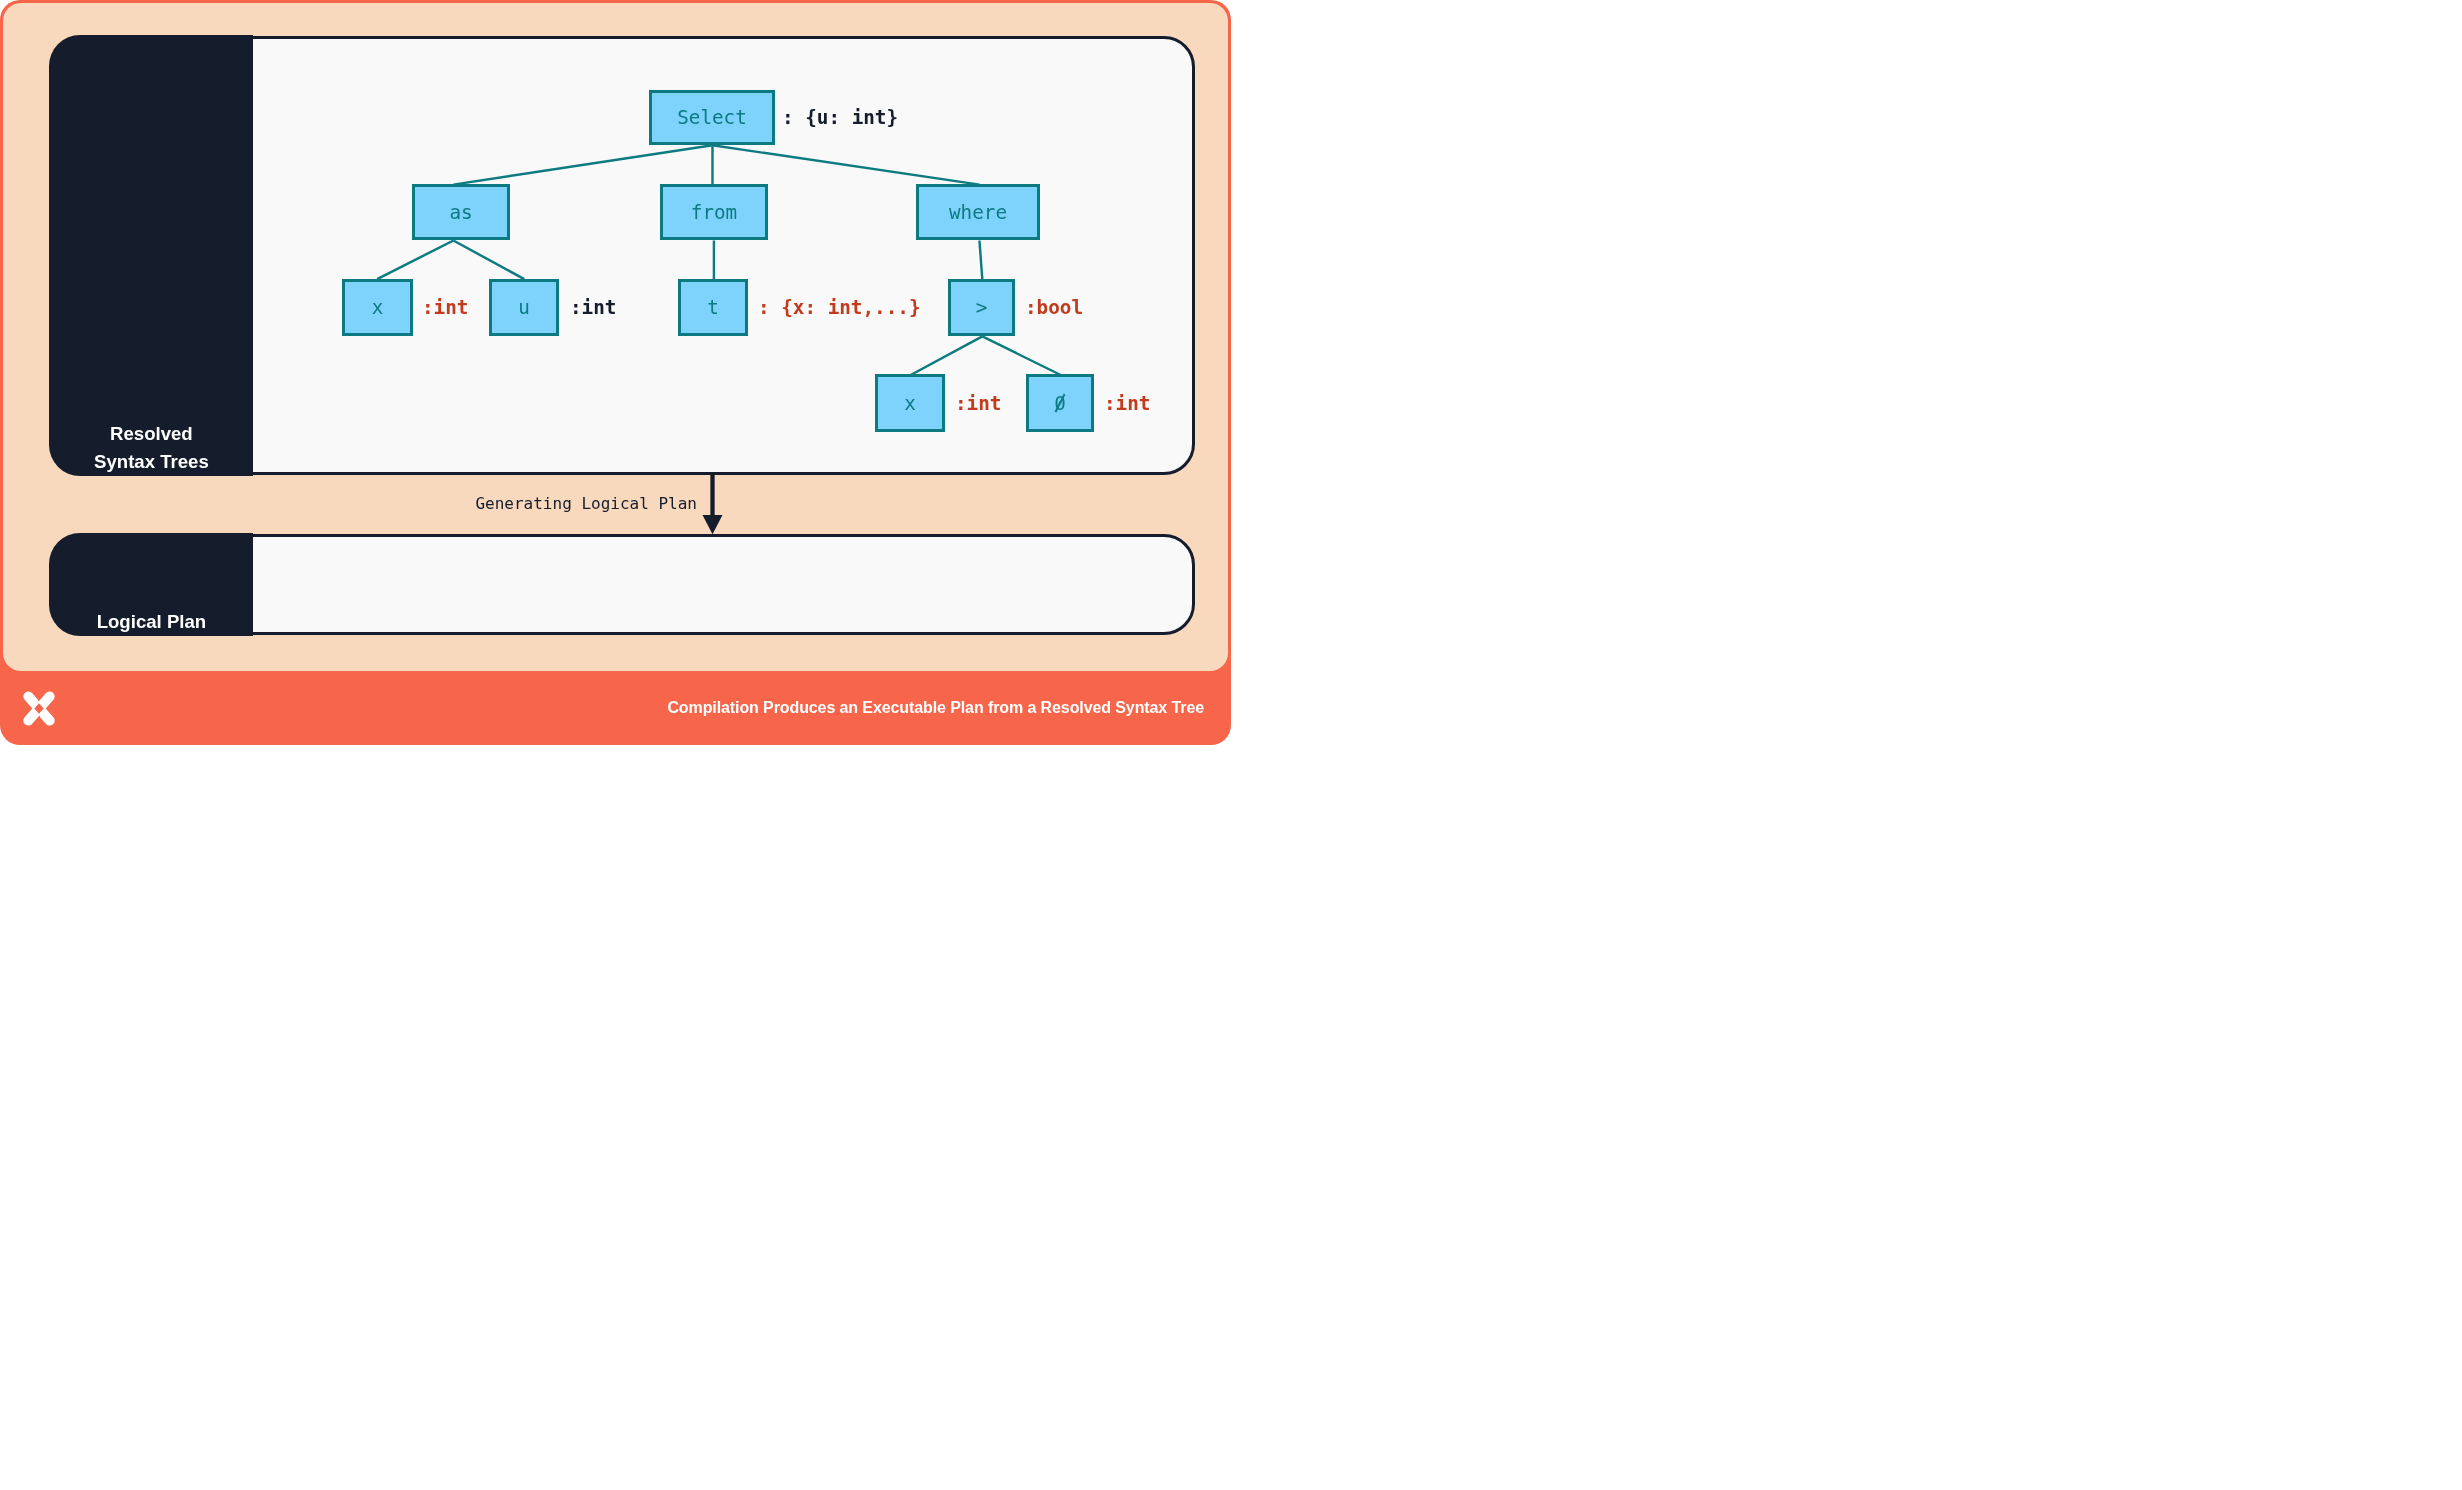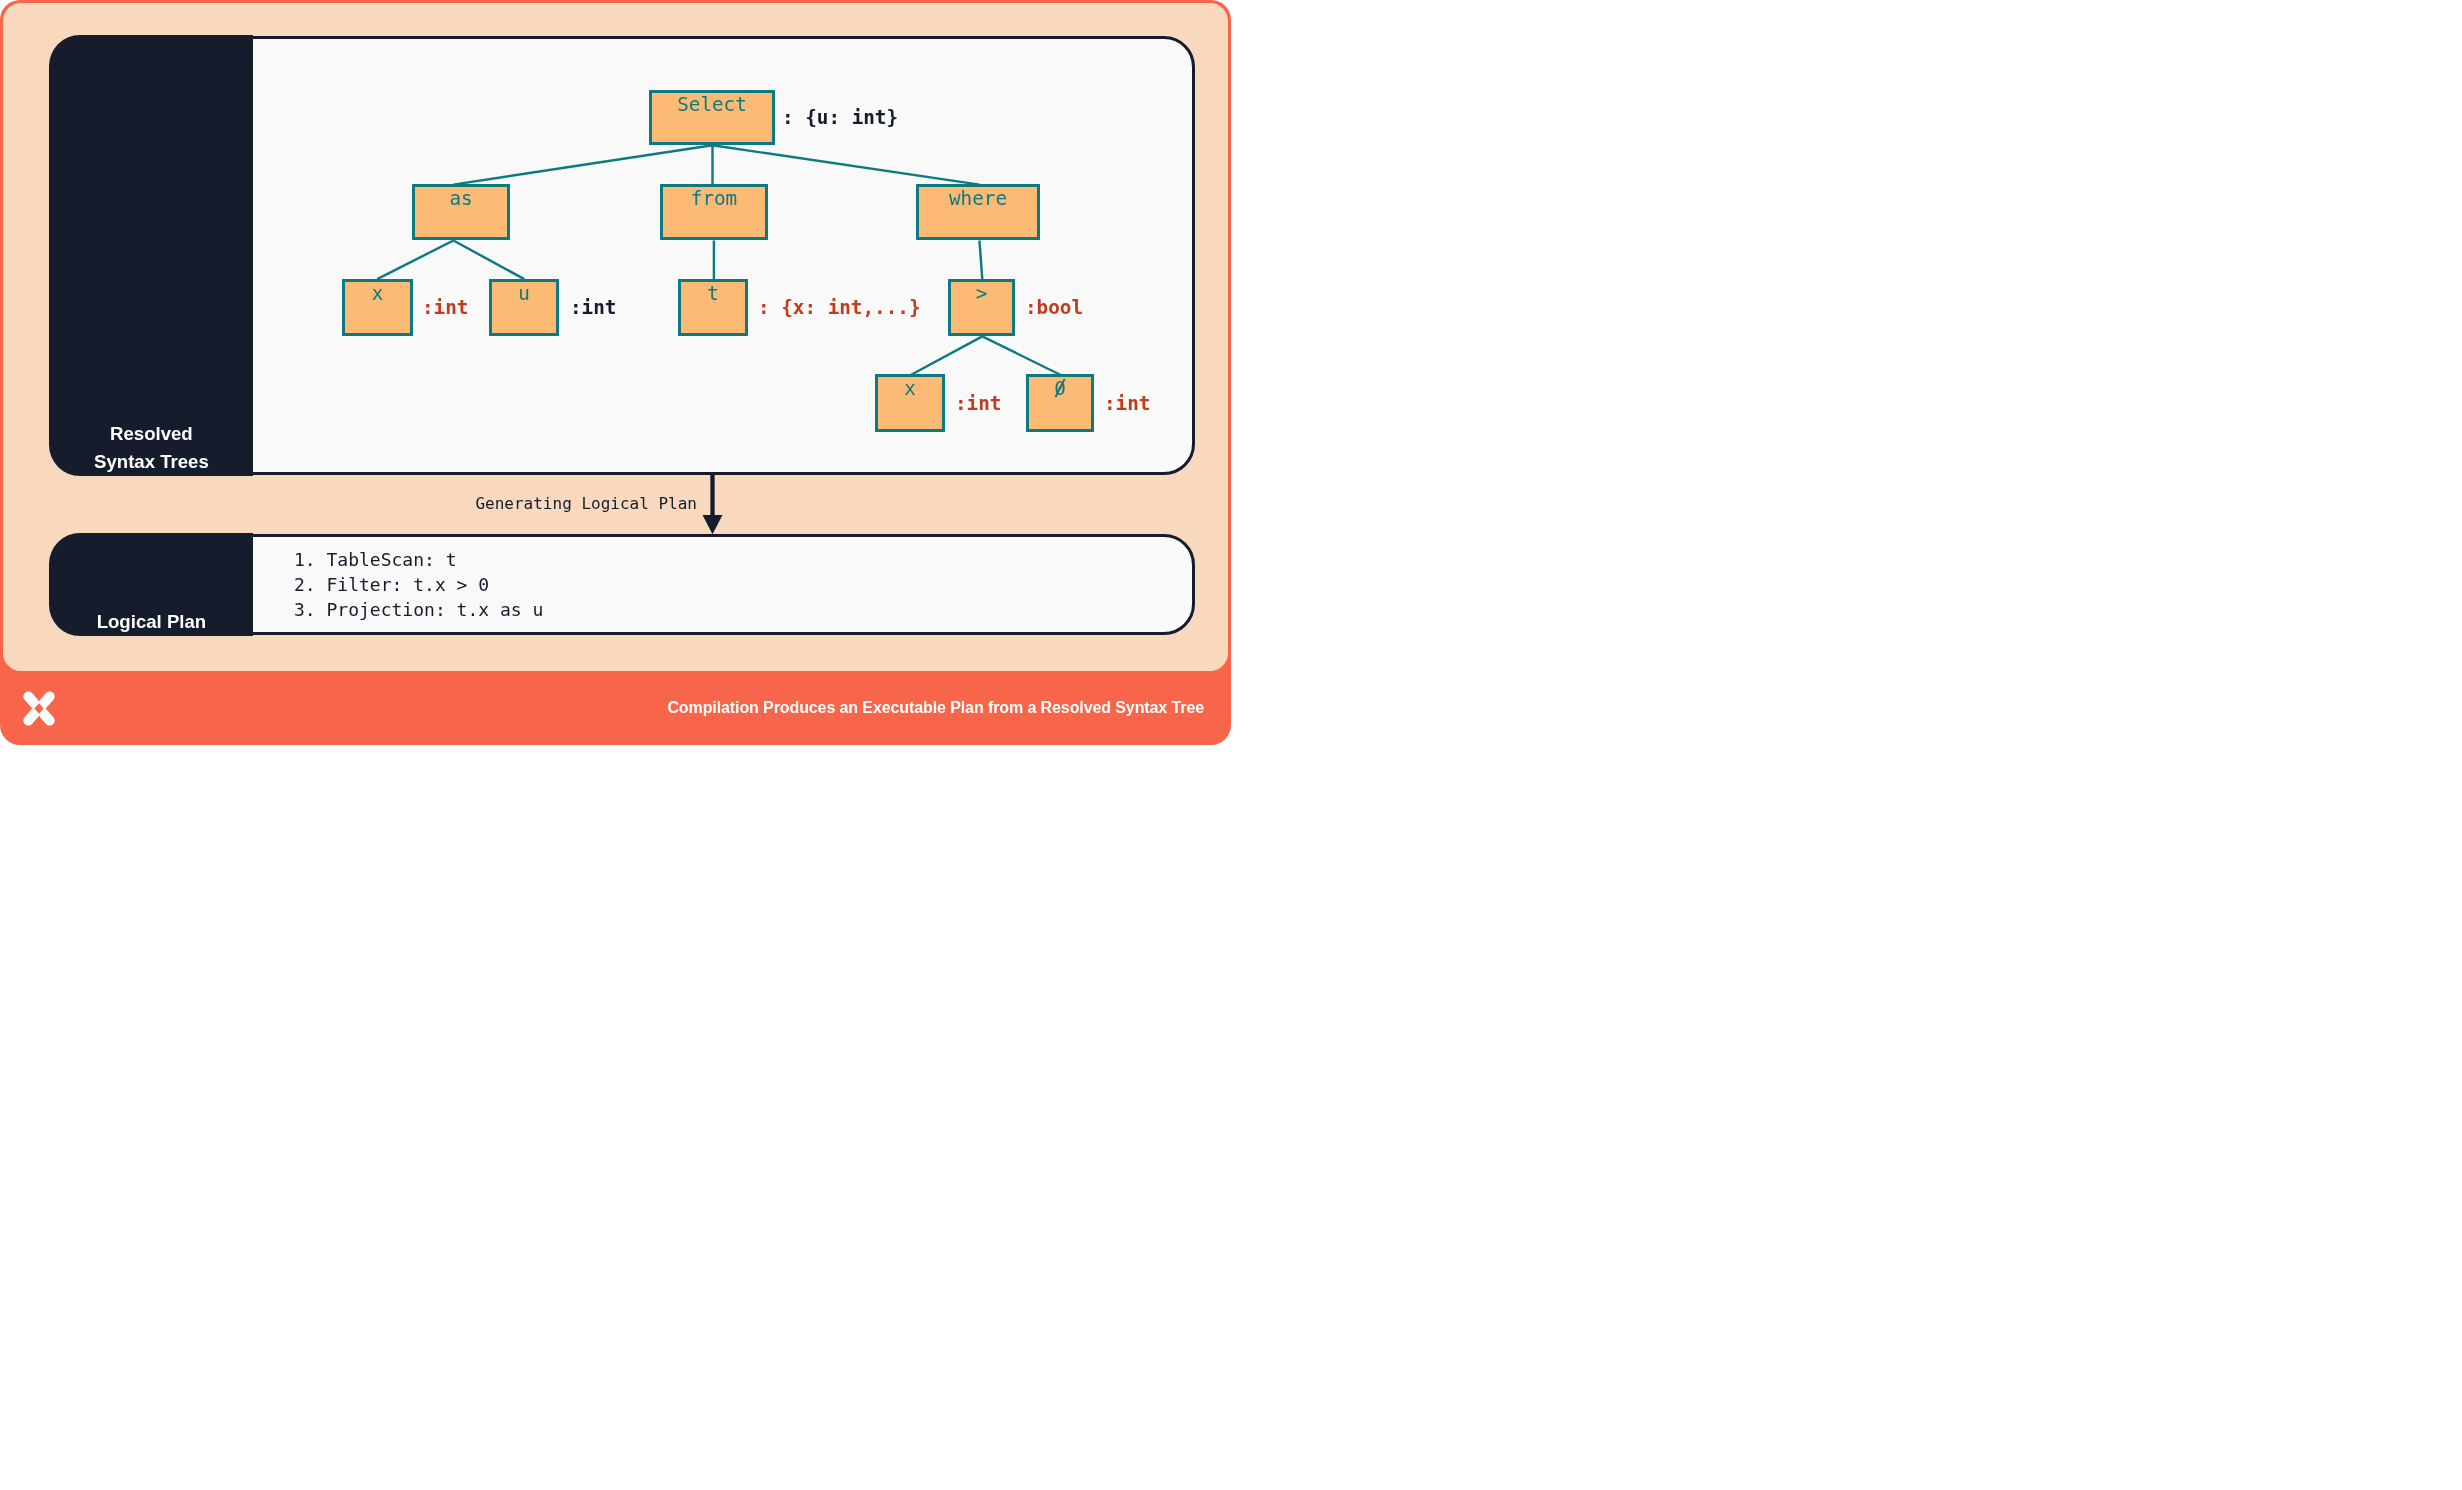--- a/index.html
+++ b/index.html
@@ -60,24 +60,24 @@
     left: 200px; top: 0; right: 0; bottom: 0;
     overflow: hidden;
   }
 
   
   .edges { position: absolute; left: 0; top: 0; width: 100%; height: 100%; }
   .edges line { stroke: #0C7A80; stroke-width: 3.4; }
 
   .node {
     position: absolute;
-    background: #fdba74;
+    background: #7dd3fc;
     border: 3.6px solid #0C7A80;
     display: flex;
-    align-items: flex-start;
+    align-items: center;
     justify-content: center;
   }
   .nlabel {
     font-family: "DejaVu Sans Mono", monospace;
     font-size: 19.3px;
     color: #0C7A80;
     position: relative;
     display: inline-block;
   }
   .nlabel.slashed::after {
@@ -227,25 +227,20 @@
     <line x1="16" y1="0" x2="16" y2="60" stroke="#151C2C" stroke-width="6"></line>
     <polygon points="2,56 30,56 16,83" fill="#151C2C"></polygon>
   </svg>
 
   <section class="panel bottom-panel">
     <div class="sidebar">
       <div class="sidebar-label">
         <span>Logical Plan</span>
       </div>
     </div>
-    <div class="steps">
-      <div>1. TableScan: t</div>
-      <div>2. Filter: t.x &gt; 0</div>
-      <div>3. Projection: t.x as u</div>
-    </div>
   </section>
 
   <div class="footer">
     <svg class="footer-logo" width="36" height="37" viewBox="0 0 50 52" aria-hidden="true">
       <g stroke="#ffffff" stroke-width="14" stroke-linecap="round">
         <line x1="10" y1="9" x2="40" y2="43"></line>
         <line x1="40" y1="9" x2="10" y2="43"></line>
       </g>
       <polygon points="22,1 34.5,3.5 24,16" fill="#F7654A"></polygon>
       <polygon points="28,51 15.5,48.5 26,36" fill="#F7654A"></polygon>

